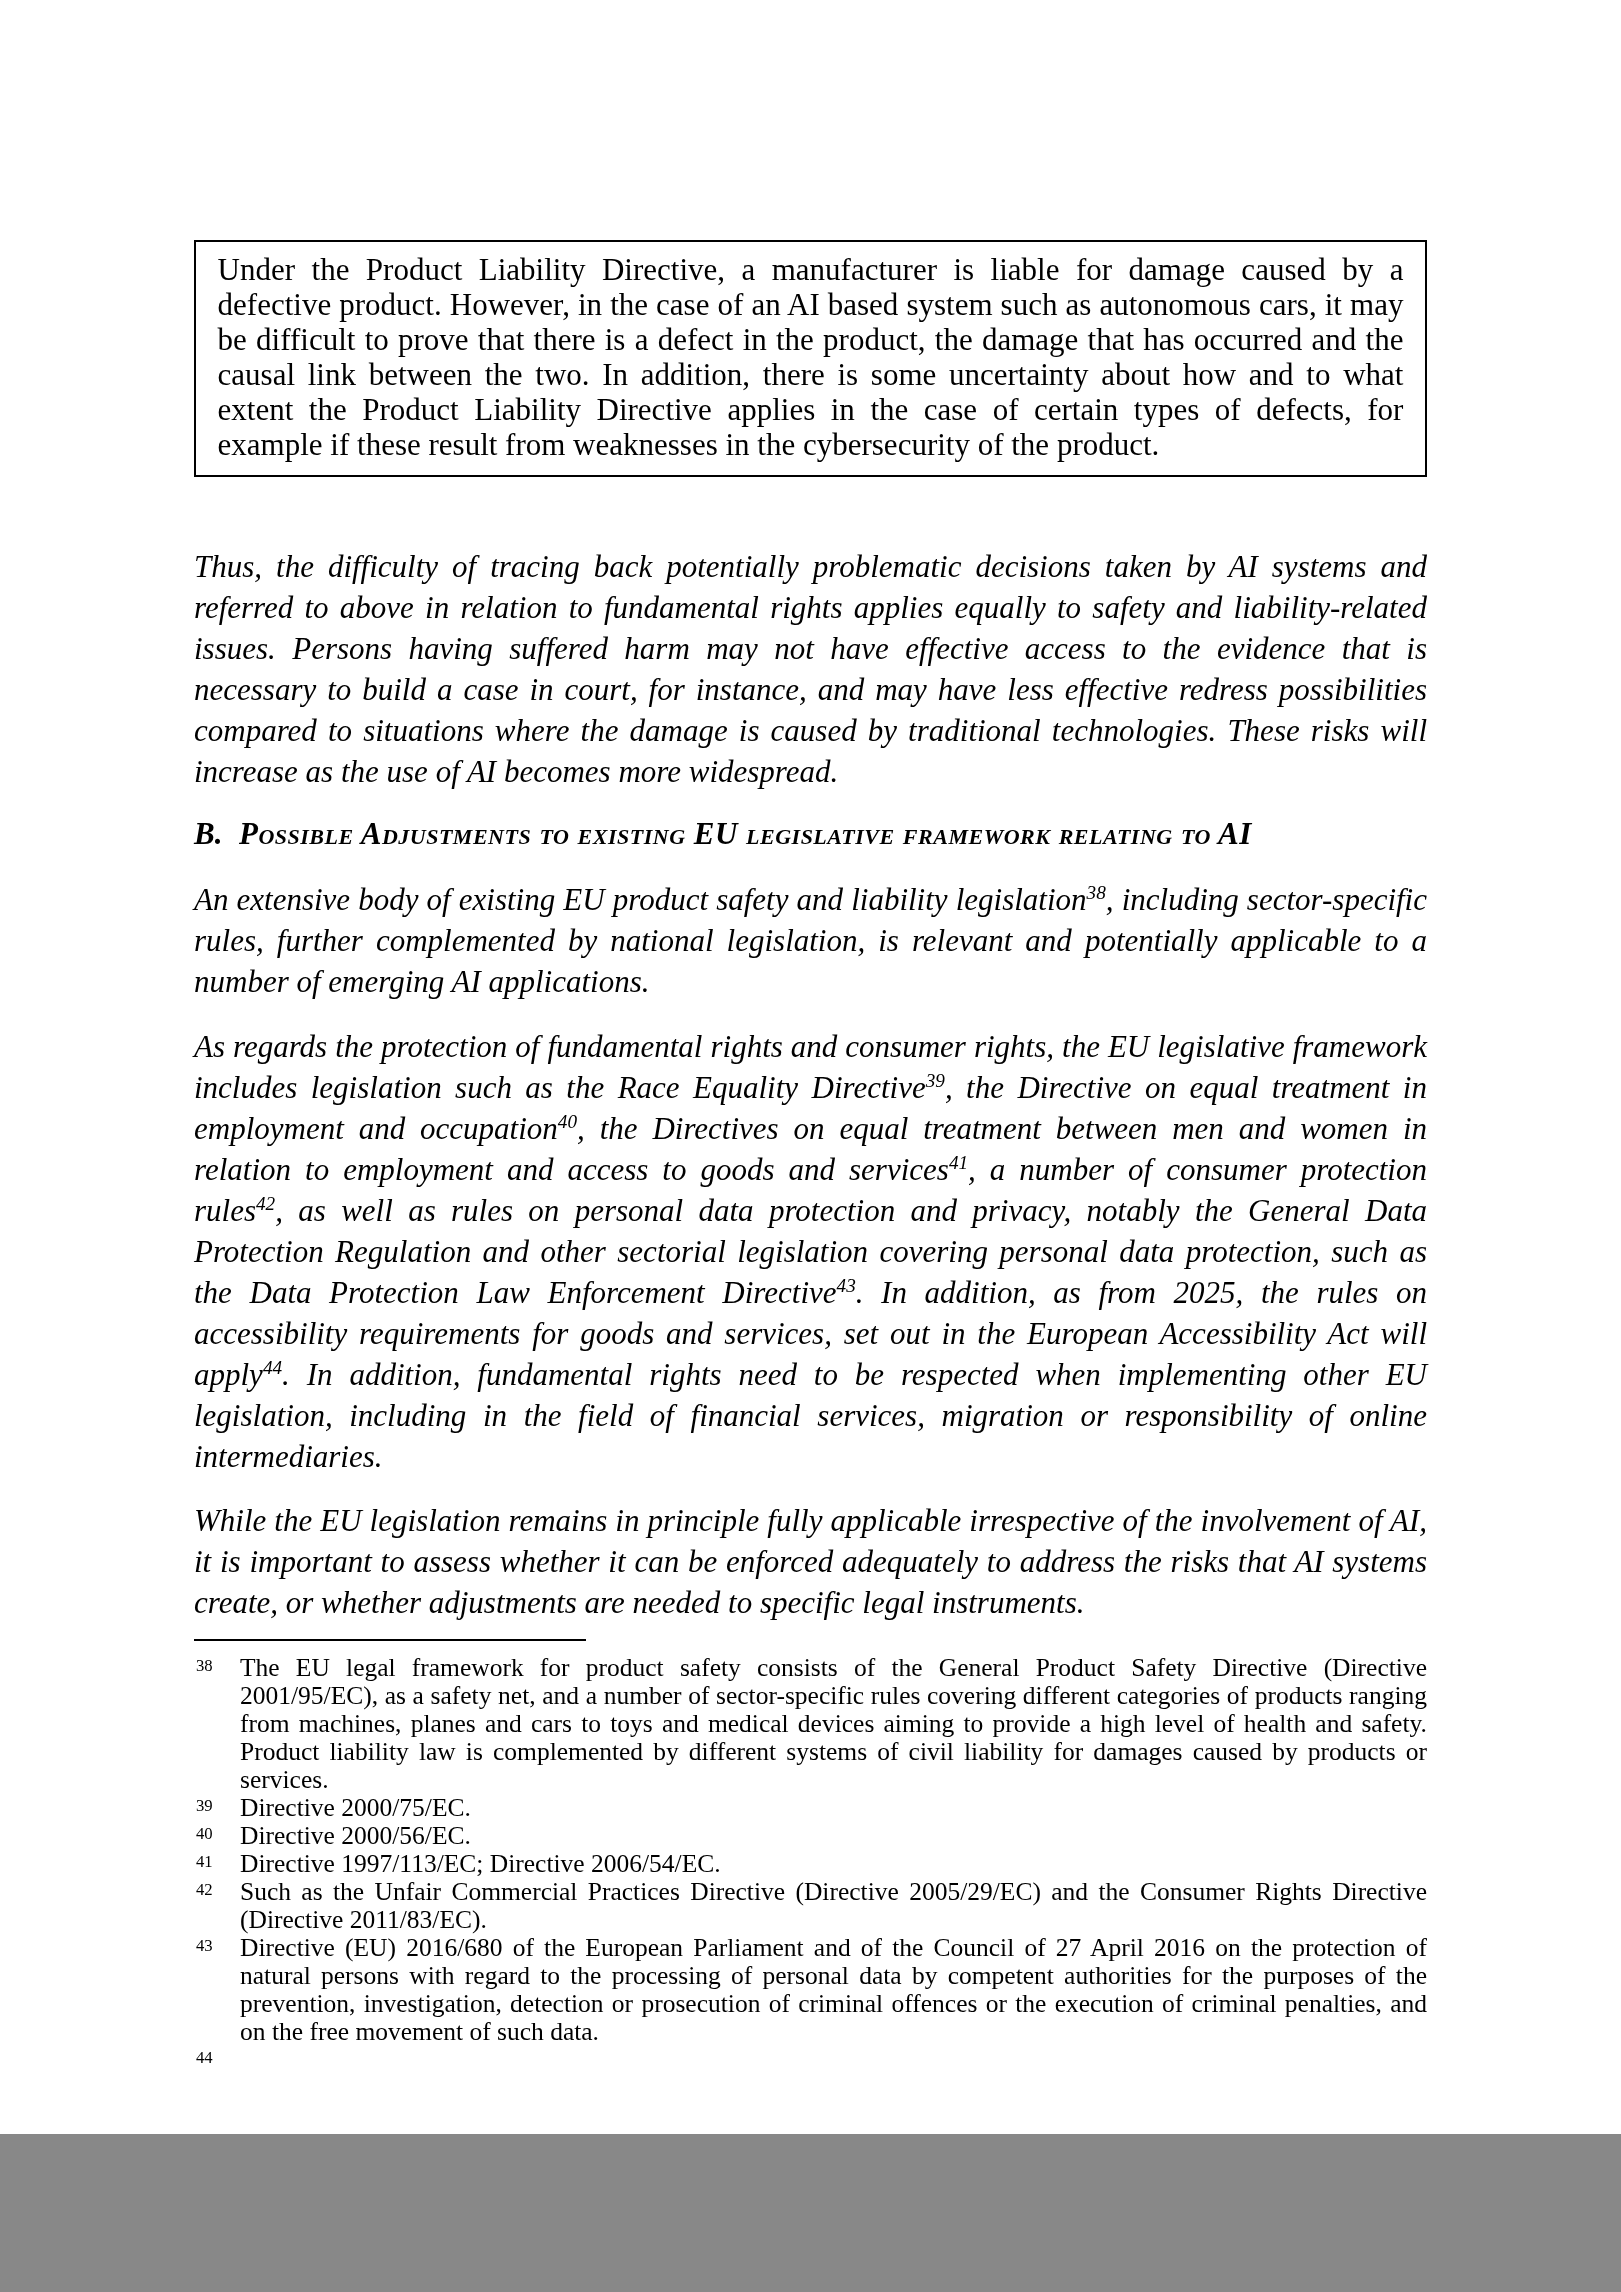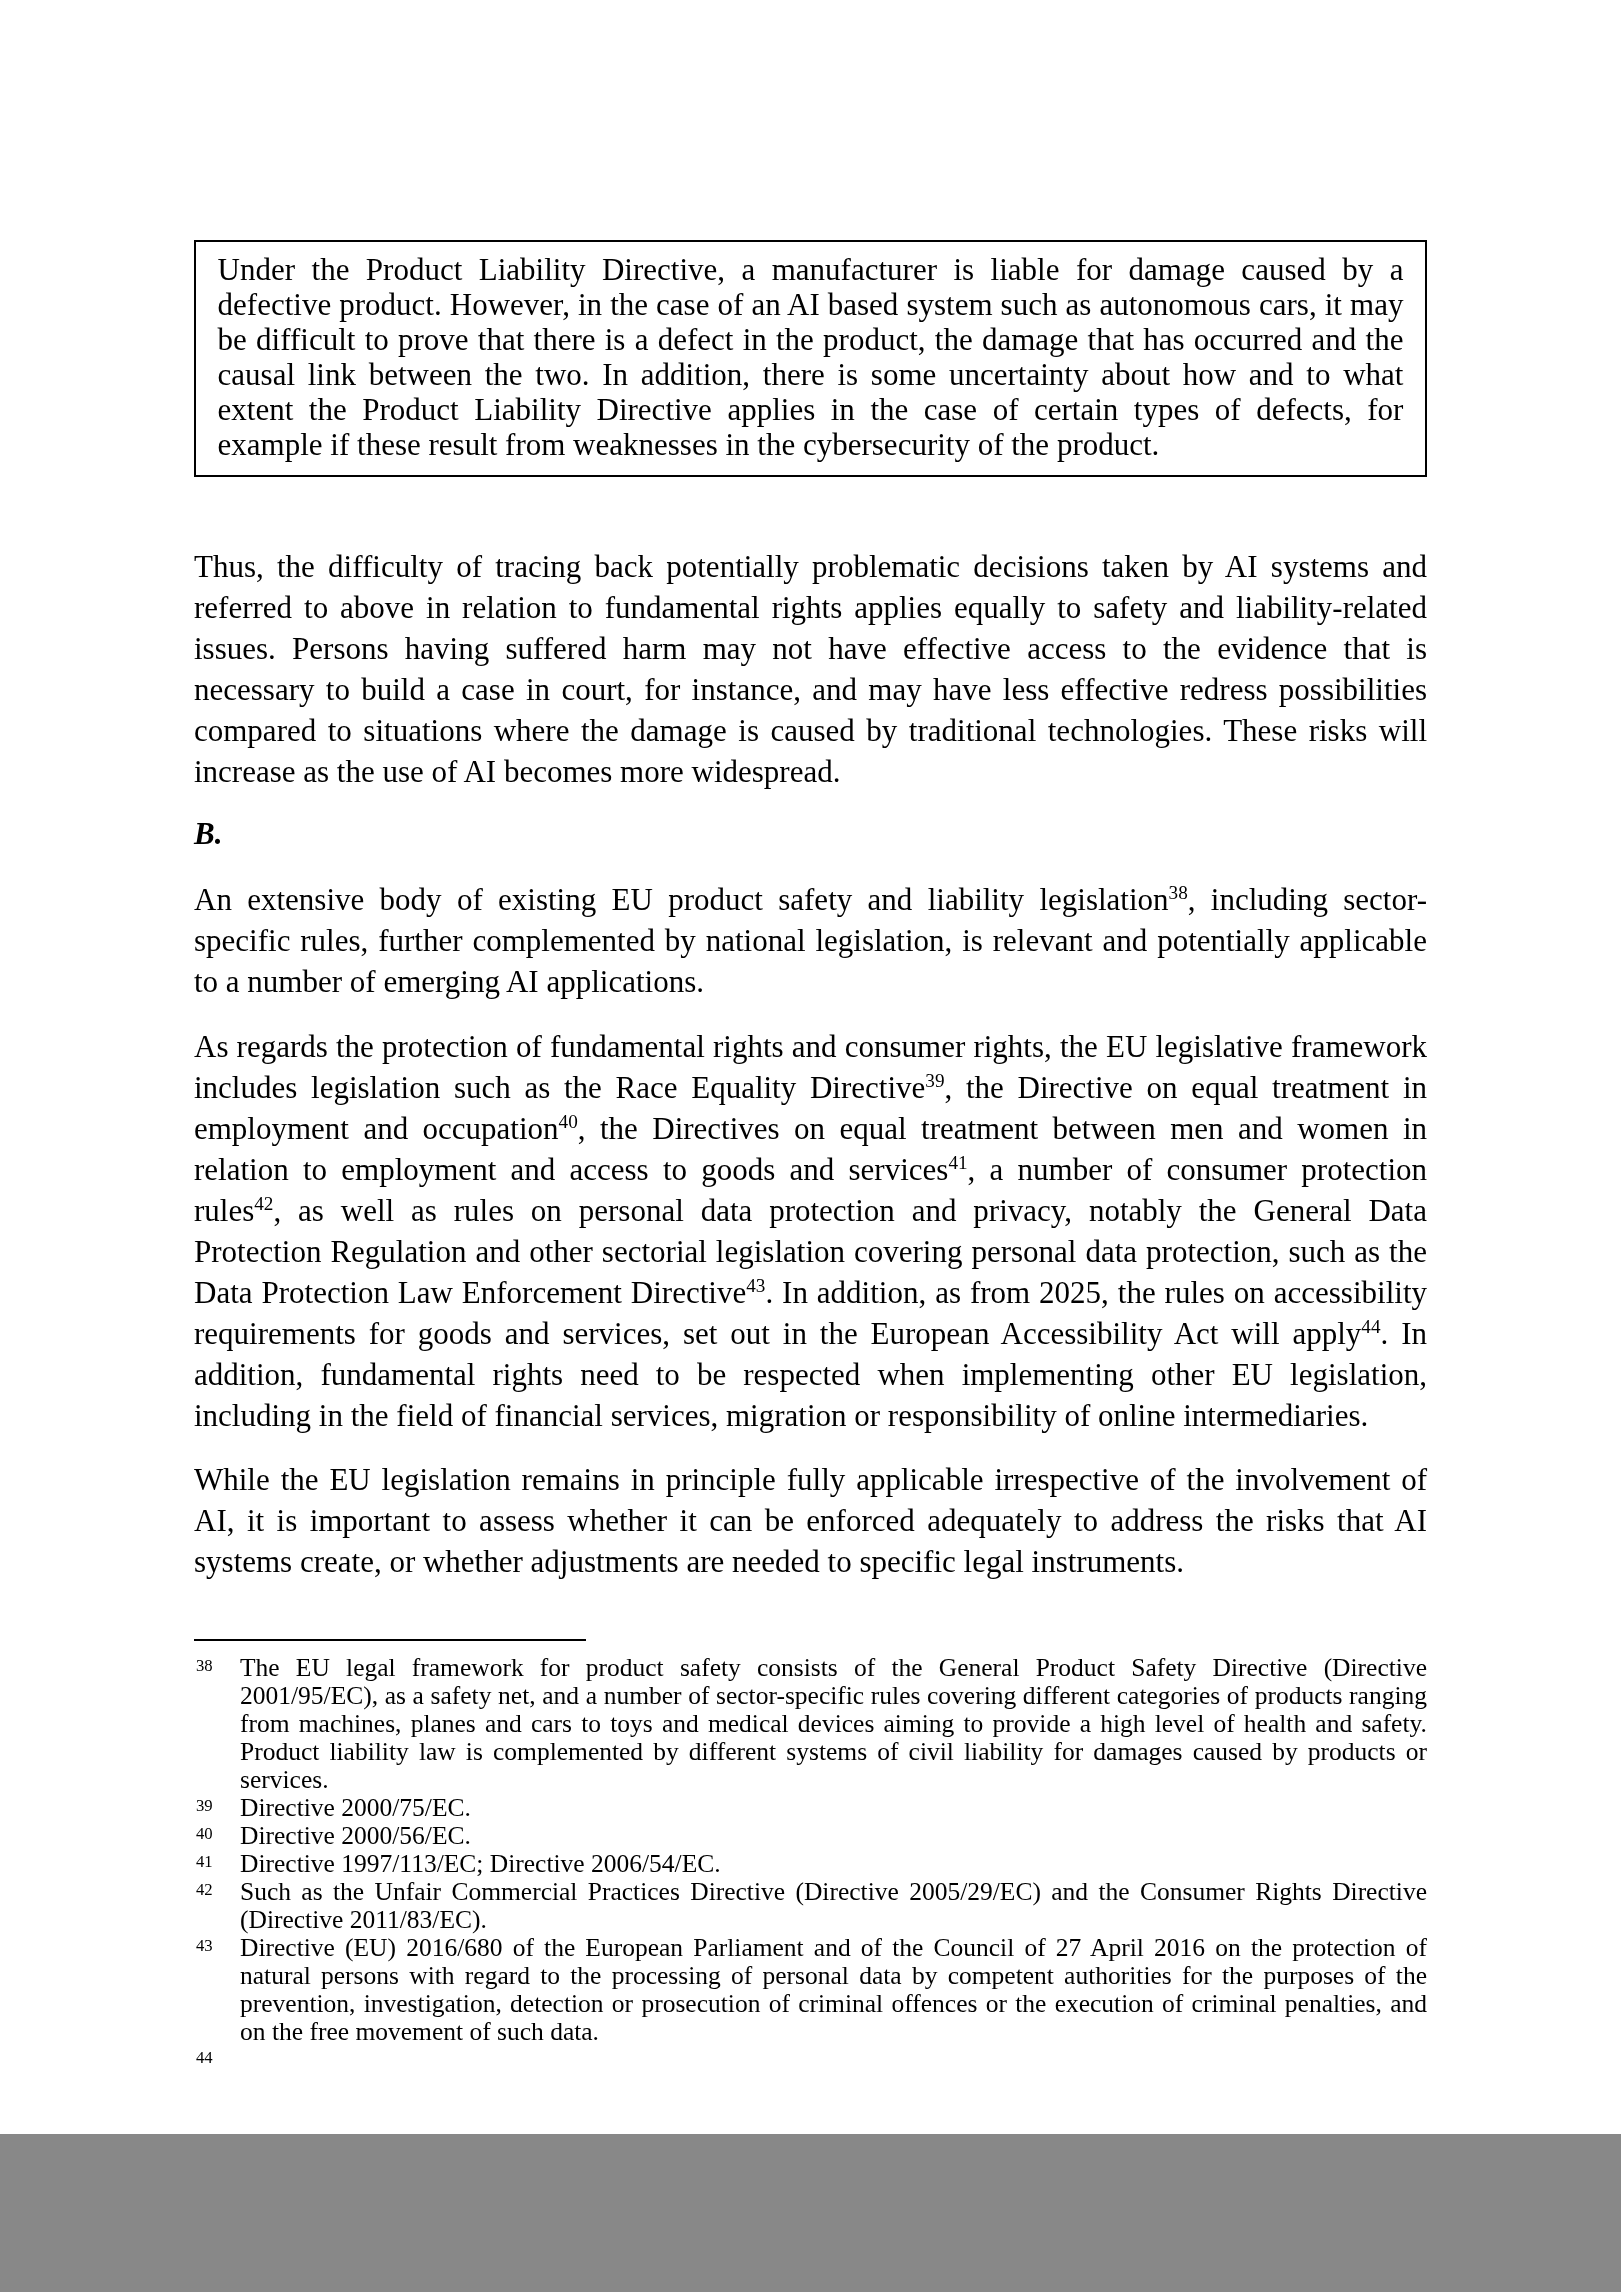--- a/index.html
+++ b/index.html
@@ -21,20 +21,21 @@
     font-size: 31px;
     line-height: 35px;
     text-align: justify;
     margin: 0 0 69px 0;
   }
   .body-par {
     font-size: 31px;
     line-height: 41px;
     text-align: justify;
     margin: 0 0 23.5px 0;
+    font-style: italic;
   }
   .body-par sup, .callout sup {
     font-size: 0.62em;
     line-height: 0;
   }
   .section-heading {
     display: flex;
     align-items: baseline;
     font-size: 31px;
     font-weight: bold;
@@ -84,20 +85,21 @@
 <div class="page">
 
   <div class="callout">
     <span>Under the Product Liability Directive, a manufacturer is liable for damage caused by a defective product. However, in the case of an AI based system such as autonomous cars, it may be difficult to prove that there is a defect in the product, the damage that has occurred and the causal link between the two. In addition, there is some uncertainty about how and to what extent the Product Liability Directive applies in the case of certain types of defects, for example if these result from weaknesses in the cybersecurity of the product.</span>
   </div>
 
   <p class="body-par">Thus, the difficulty of tracing back potentially problematic decisions taken by AI systems and referred to above in relation to fundamental rights applies equally to safety and liability-related issues. Persons having suffered harm may not have effective access to the evidence that is necessary to build a case in court, for instance, and may have less effective redress possibilities compared to situations where the damage is caused by traditional technologies. These risks will increase as the use of AI becomes more widespread.</p>
 
   <h2 class="section-heading">
     <span class="hlabel">B.</span>
+    <span class="htitle">Possible Adjustments to existing EU legislative framework relating to AI</span>
   </h2>
 
   <p class="body-par">An extensive body of existing EU product safety and liability legislation<sup>38</sup>, including sector-specific rules, further complemented by national legislation, is relevant and potentially applicable to a number of emerging AI applications.</p>
   <p class="body-par">As regards the protection of fundamental rights and consumer rights, the EU legislative framework includes legislation such as the Race Equality Directive<sup>39</sup>, the Directive on equal treatment in employment and occupation<sup>40</sup>, the Directives on equal treatment between men and women in relation to employment and access to goods and services<sup>41</sup>, a number of consumer protection rules<sup>42</sup>, as well as rules on personal data protection and privacy, notably the General Data Protection Regulation and other sectorial legislation covering personal data protection, such as the Data Protection Law Enforcement Directive<sup>43</sup>. In addition, as from 2025, the rules on accessibility requirements for goods and services, set out in the European Accessibility Act will apply<sup>44</sup>.  In addition, fundamental rights need to be respected when implementing other EU legislation, including in the field of financial services, migration or responsibility of online intermediaries.</p>
   <p class="body-par">While the EU legislation remains in principle fully applicable irrespective of the involvement of AI, it is important to assess whether it can be enforced adequately to address the risks that AI systems create, or whether adjustments are needed to specific legal instruments.</p>
 
   <div class="footnotes">
     <div class="fn-rule"></div>
     <div id="fn-list">
         <div class="fn"><span class="fn-num">38</span><span>The EU legal framework for product safety consists of the General Product Safety Directive (Directive 2001/95/EC), as a safety net, and a number of sector-specific rules covering different categories of products ranging from machines, planes and cars to toys and medical devices aiming to provide a high level of health and safety. Product liability law is complemented by different systems of civil liability for damages caused by products or services.</span></div>

